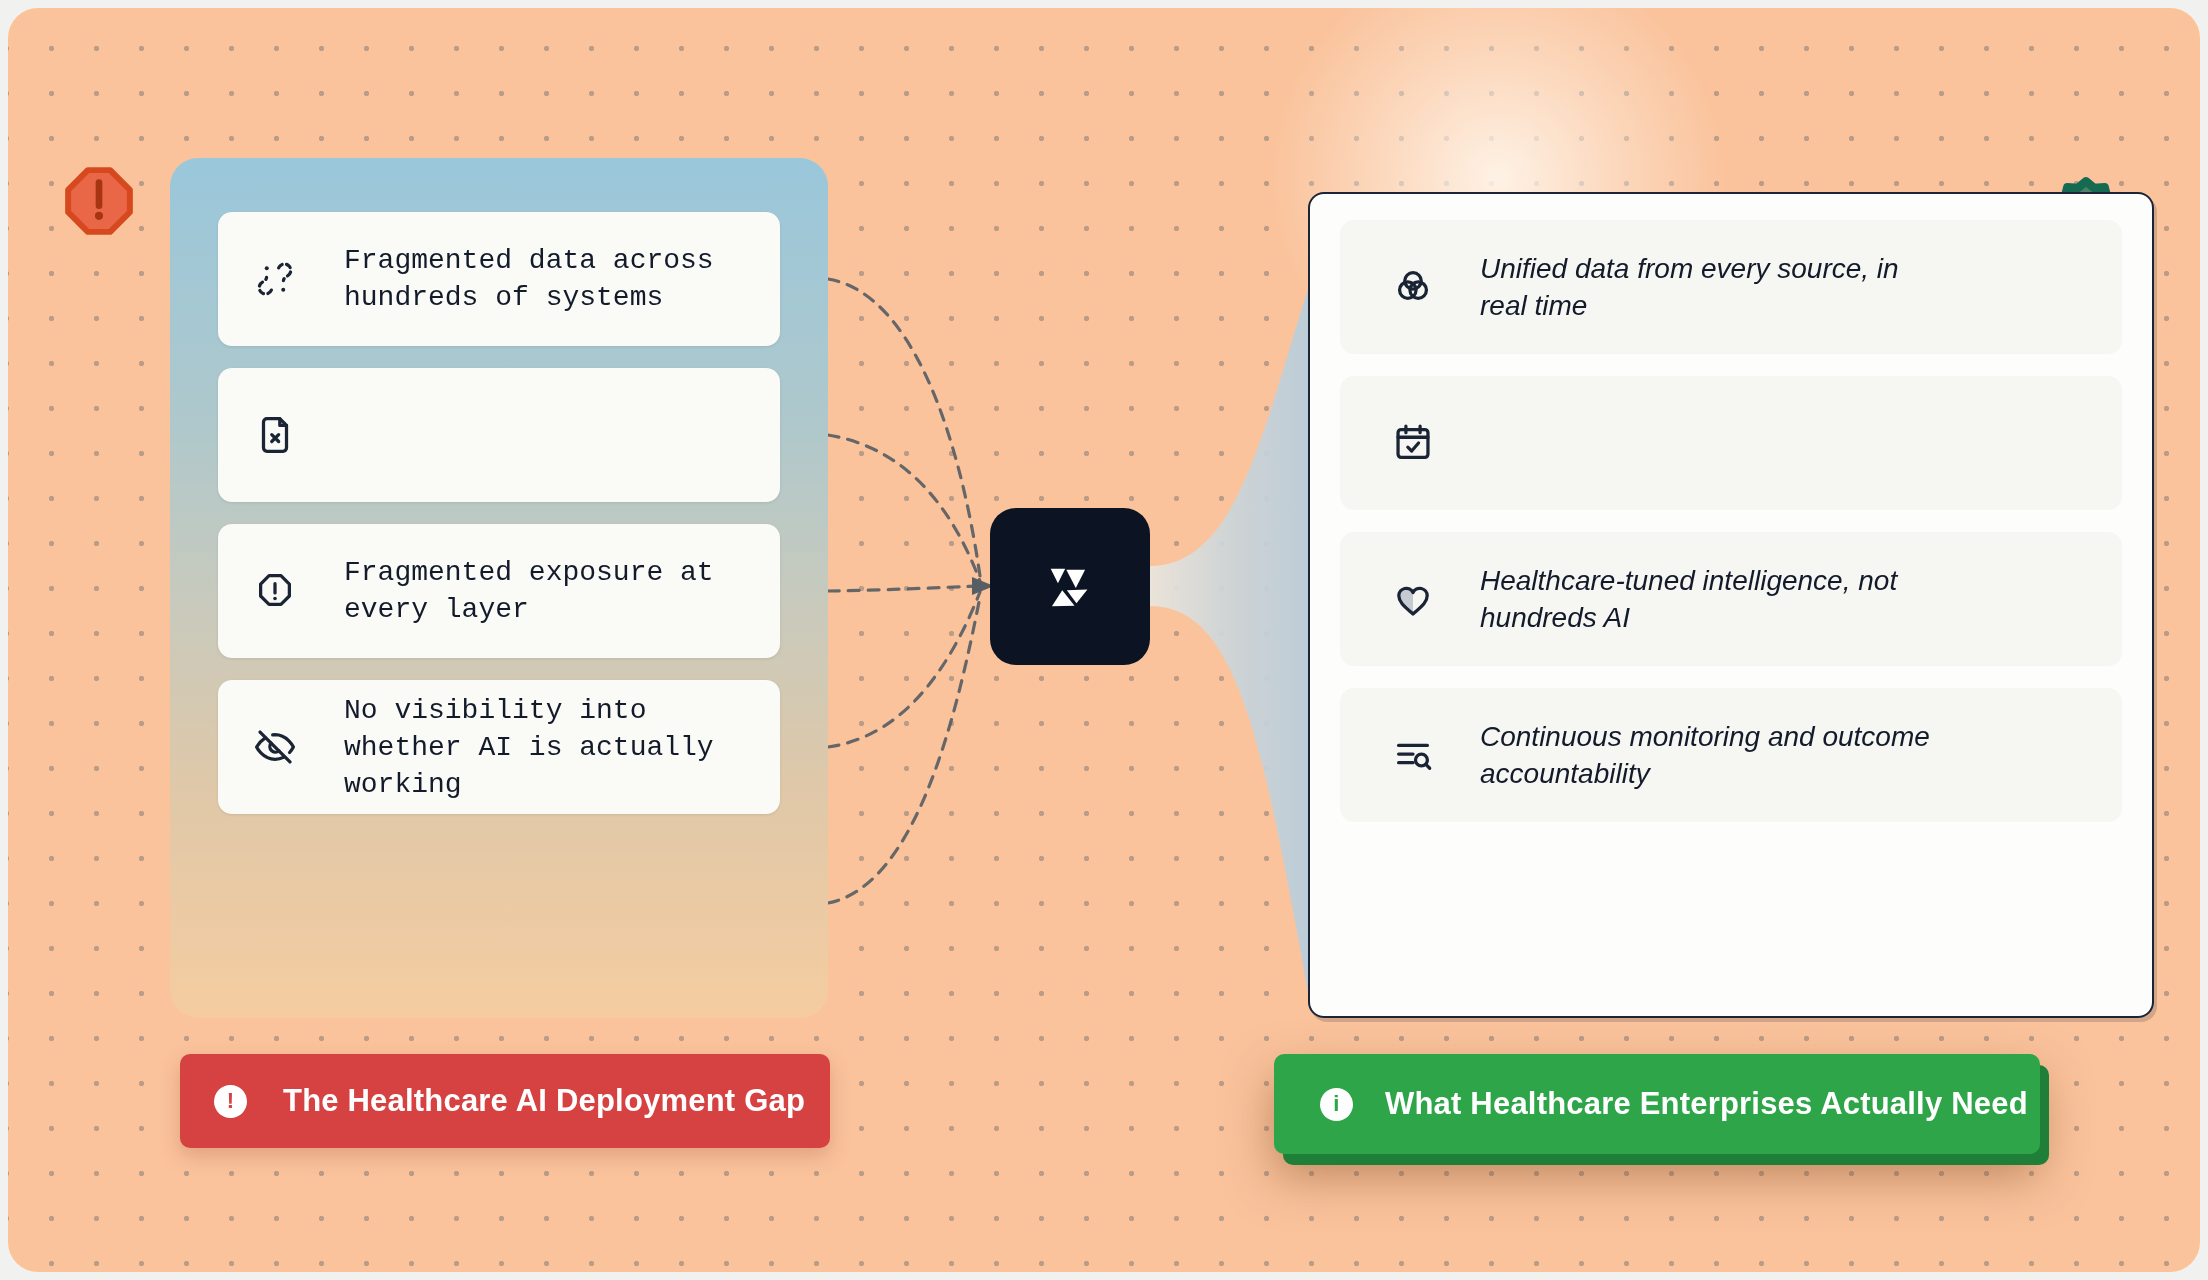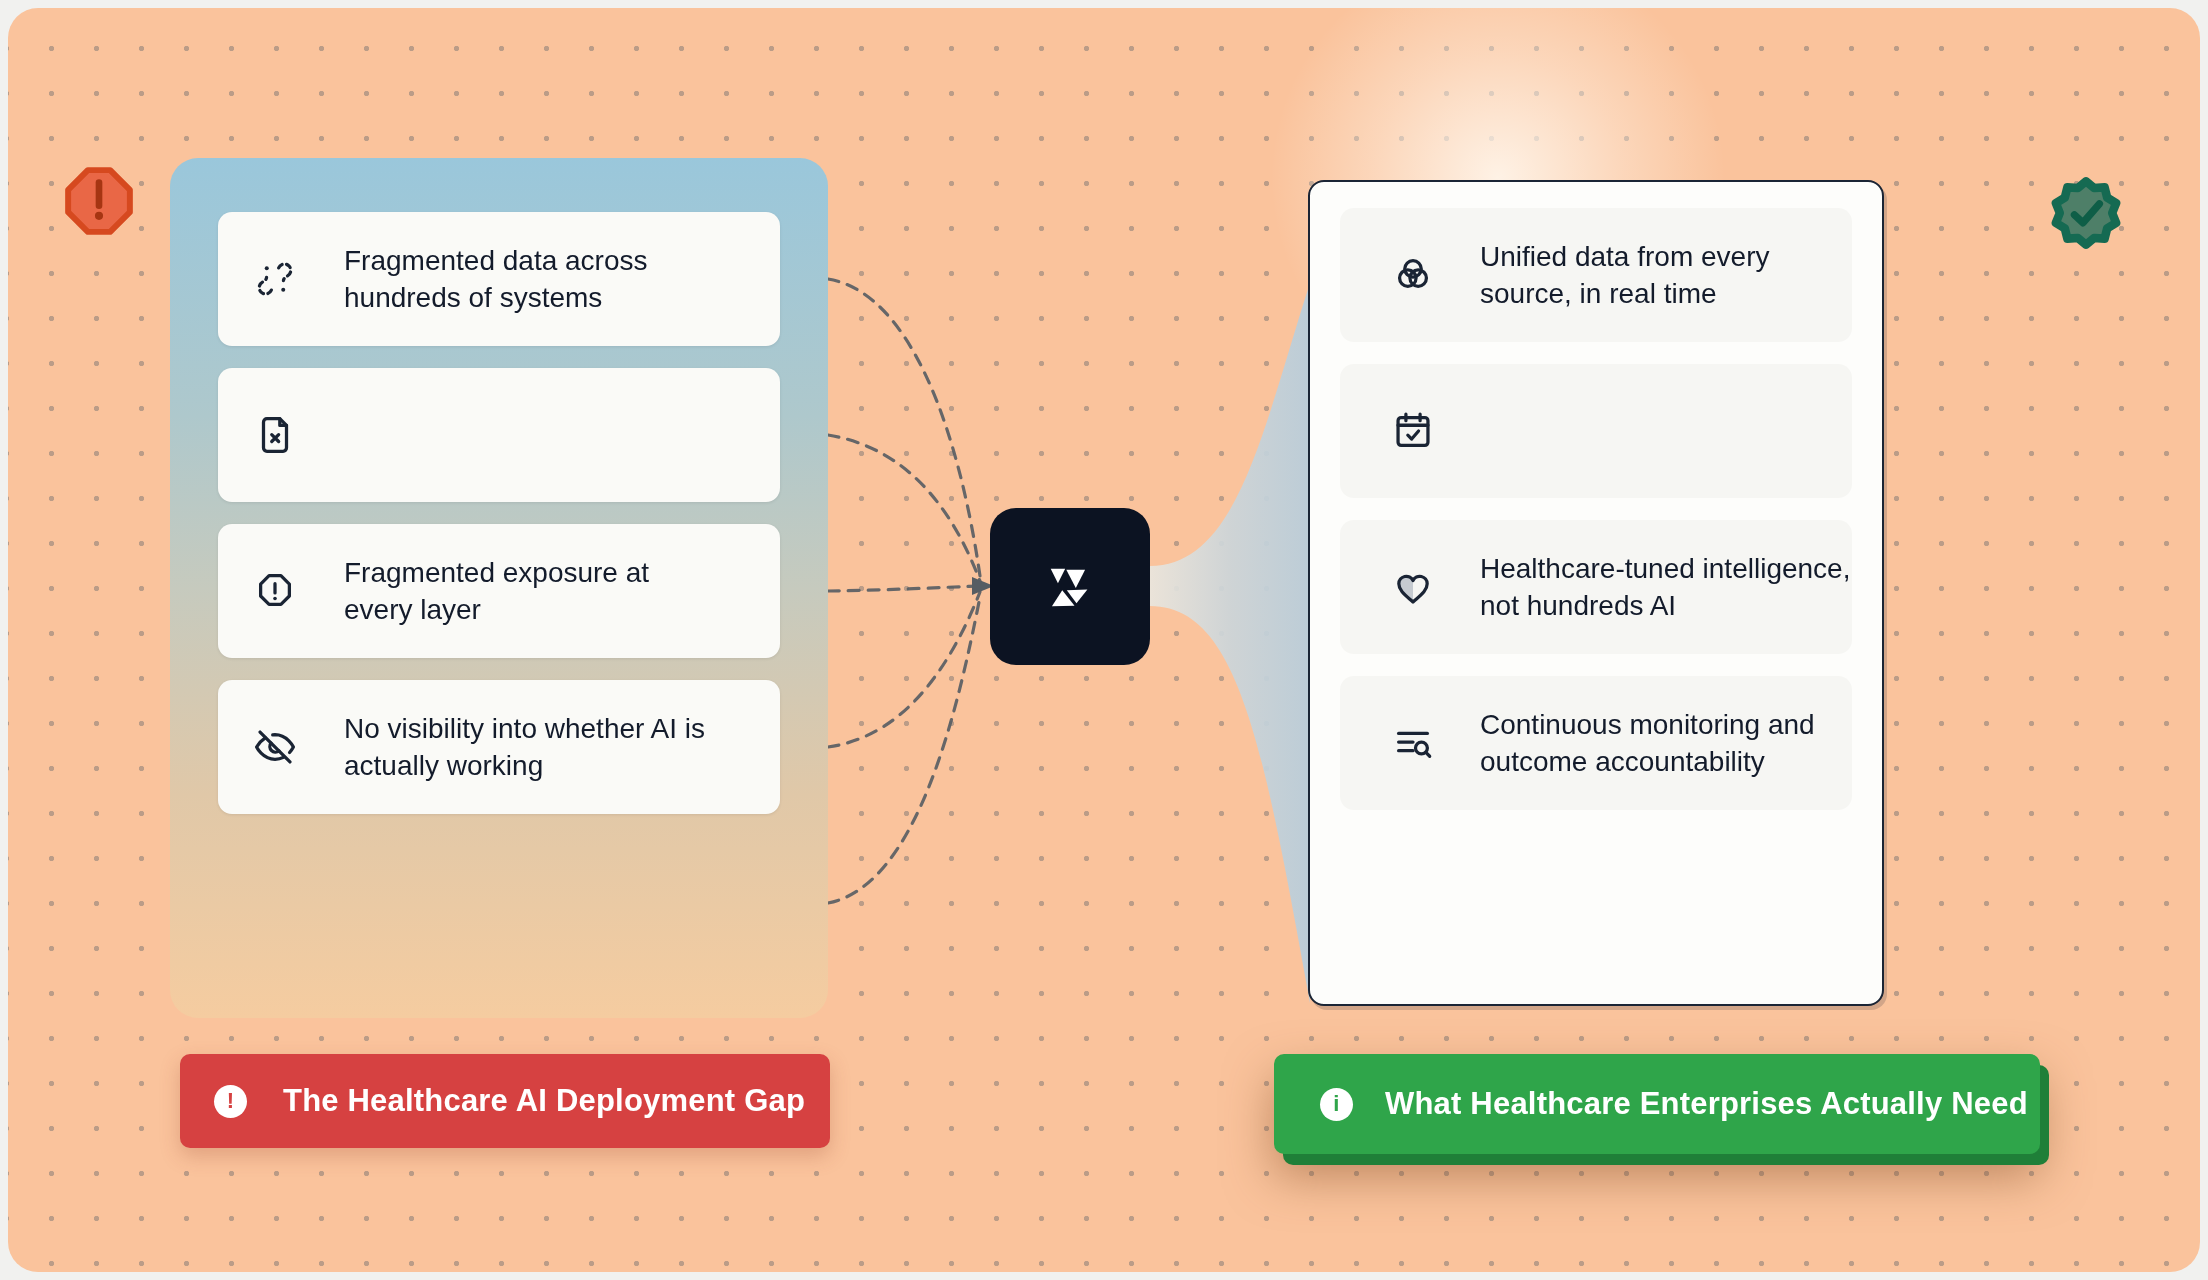--- a/index.html
+++ b/index.html
@@ -15,29 +15,29 @@
         background:radial-gradient(circle at 50% 50%,rgba(255,250,242,.85) 0%,rgba(255,250,242,.35) 38%,rgba(255,250,242,0) 68%);
         pointer-events:none;}
   svg.layer{position:absolute;left:0;top:0;pointer-events:none;}
 
   
   .left-panel{position:absolute;left:162px;top:150px;width:658px;height:860px;
               border-radius:28px;
               background:linear-gradient(180deg,#9AC7DB 0%,#AEC8CC 30%,#C6CABE 50%,#E0C8A8 74%,#F5CCA0 100%);
               display:flex;flex-direction:column;gap:22px;padding:54px 48px 0 48px;box-sizing:border-box;}
   .card{background:#FAFAF7;border-radius:14px;height:134px;flex:0 0 134px;
-        display:flex;align-items:center;box-shadow:0 1px 3px rgba(40,40,50,.10);}
+        display:flex;align-items:center;box-shadow:0 1px 3px rgba(40,40,50,.10);font-family:Liberation Mono, monospace;}
   .card .ic{width:46px;height:46px;margin:0 46px 0 34px;flex:0 0 46px;}
   .card .txt{font-size:28px;line-height:37px;color:#131B2B;max-width:380px;}
 
   
-  .right-panel{position:absolute;left:1300px;top:172px;width:576px;height:826px;
+  .right-panel{position:absolute;left:1300px;top:184px;width:846px;height:826px;
                background:#FDFDFB;border:2px solid #1B2535;border-radius:16px;box-sizing:border-box;
                display:flex;flex-direction:column;gap:22px;padding:26px 30px 0 30px;
-               box-shadow:3px 4px 0 rgba(25,32,48,.18);}
+               box-shadow:3px 4px 0 rgba(25,32,48,.18);font-style:italic;}
   .row-card{background:#F6F6F3;border-radius:14px;height:134px;flex:0 0 134px;
             display:flex;align-items:center;}
   .row-card .ic{width:46px;height:46px;margin:0 44px 0 50px;flex:0 0 46px;}
   .row-card .txt{font-size:28px;line-height:37px;color:#131B2B;max-width:450px;}
 
   
   .center-box{position:absolute;left:982px;top:500px;width:160px;height:157px;
               background:#0C1322;border-radius:26px;display:flex;align-items:center;justify-content:center;}
 
   

